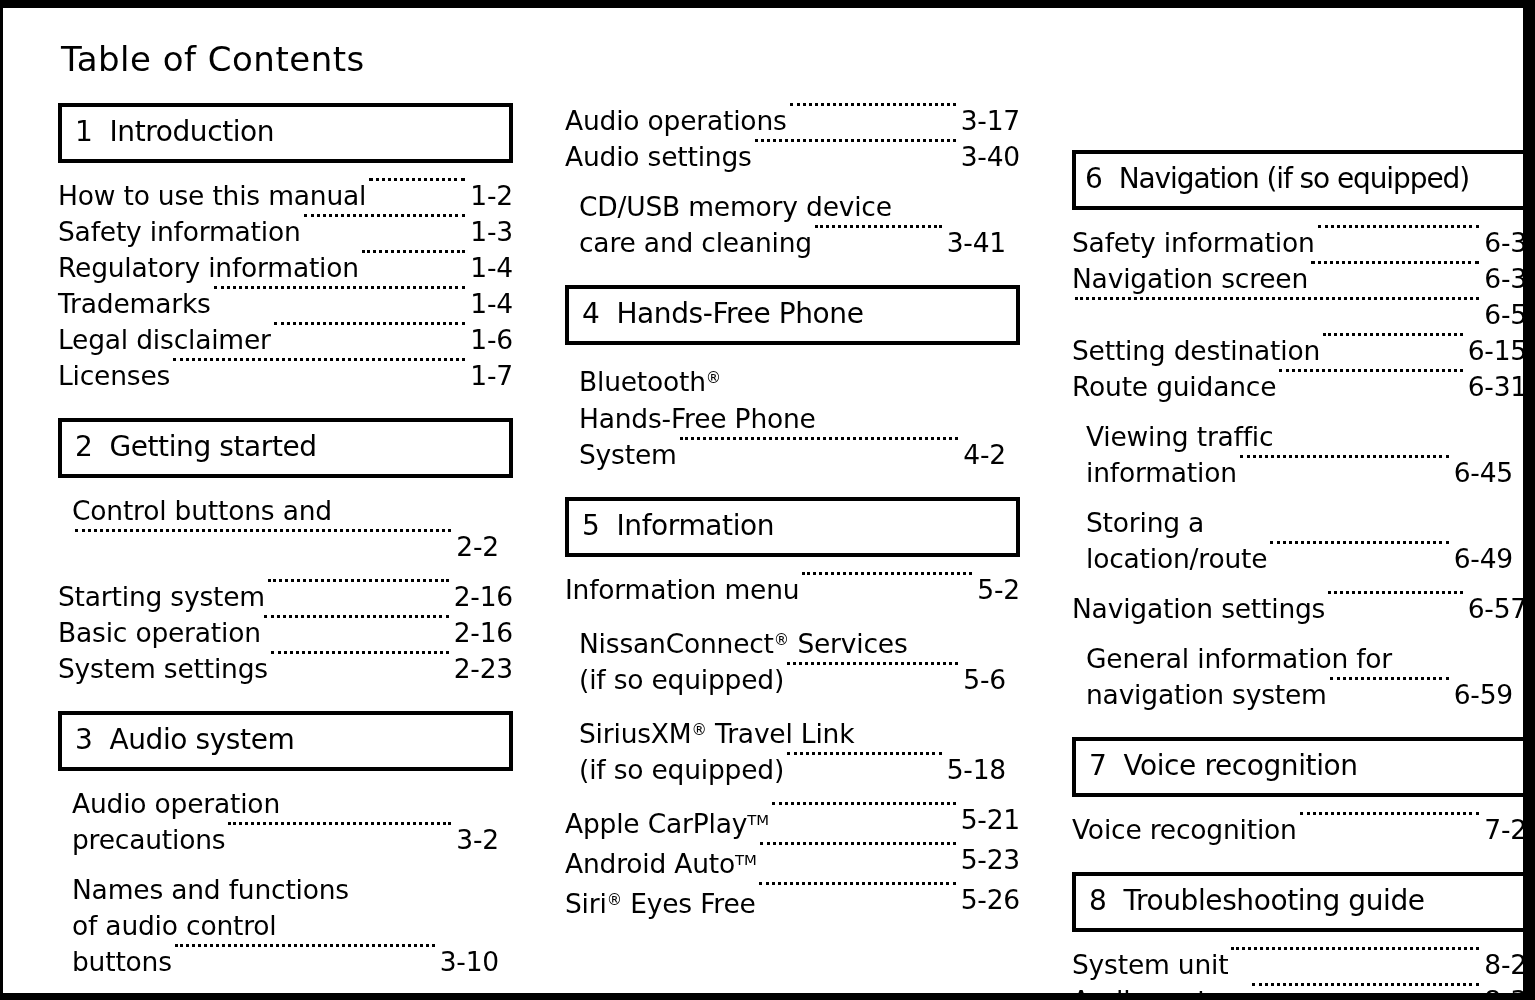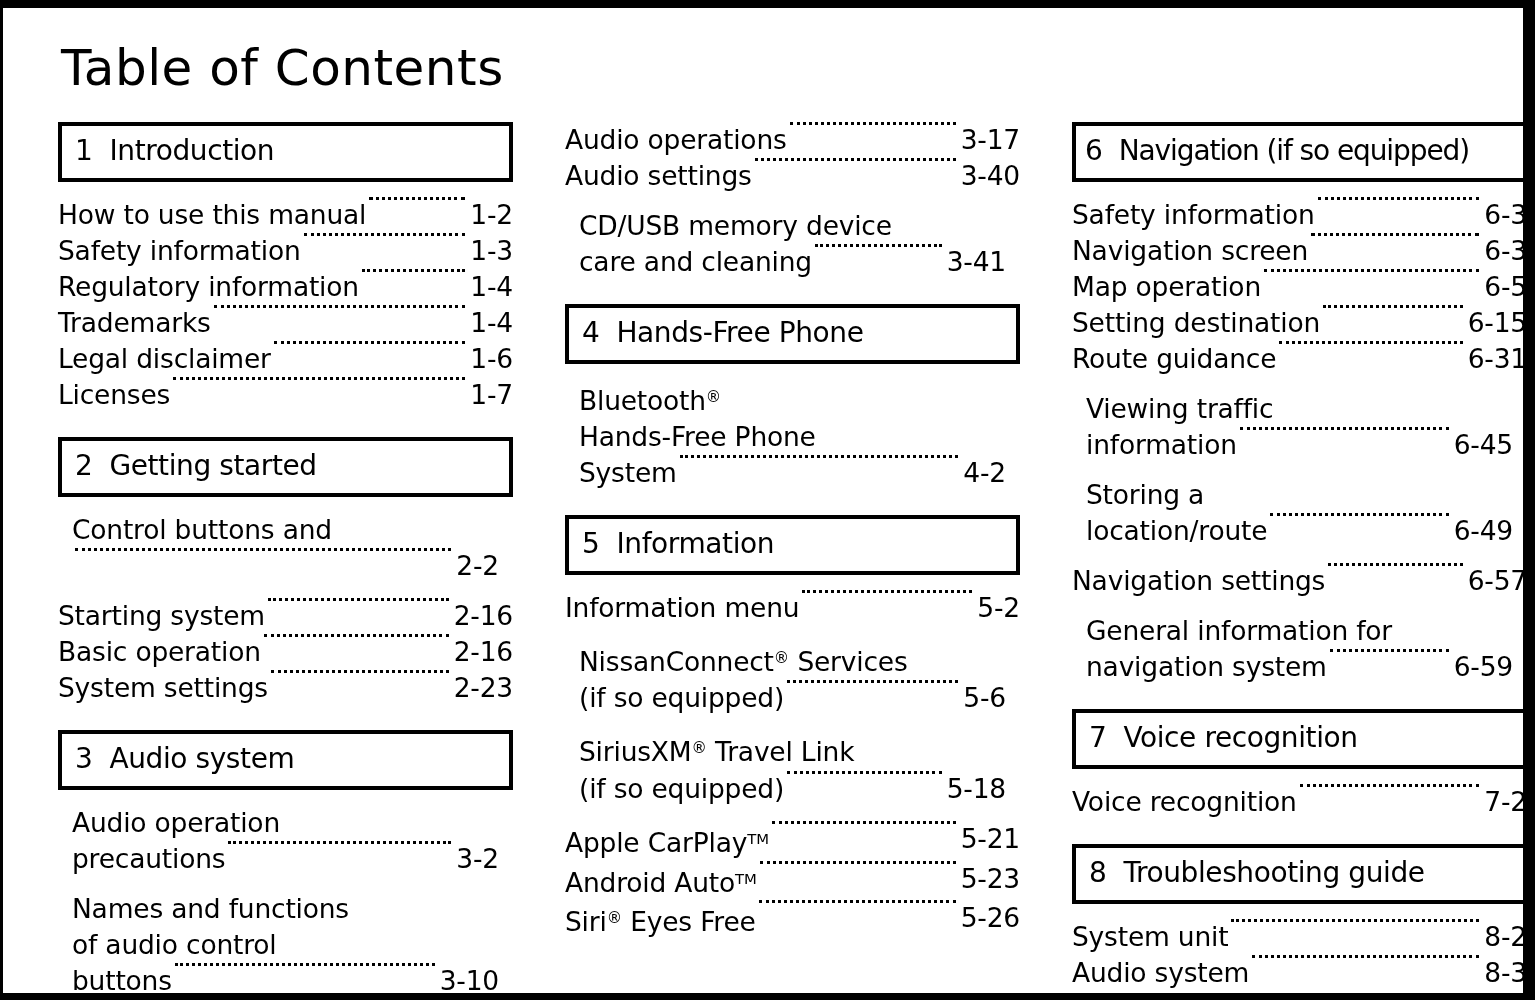--- a/index.html
+++ b/index.html
@@ -11,21 +11,21 @@
     background: #fff;
     color: #000;
     border-top: 8px solid #000;
     border-right: 12px solid #000;
     border-bottom: 7px solid #000;
     border-left: 3px solid #000;
     font-family: "DejaVu Sans", "Liberation Sans", sans-serif;
     overflow: hidden;
   }
   .title {
-    font-size: 50px;
+    font-size: 34px;
     font-weight: normal;
     letter-spacing: 0.5px;
     margin: 32px 0 24px 58px;
     line-height: 1.15;
   }
   .cols {
     display: flex;
     gap: 52px;
     padding-left: 55px;
     padding-right: 14px;
@@ -36,21 +36,21 @@
     border: 4px solid #000;
     padding: 6px 11px 8px 13px;
     margin: 24px 0 15px 0;
     font-size: 28px;
     line-height: 38px;
     letter-spacing: -0.4px;
     white-space: nowrap;
   }
   .box.first { margin-top: 0; }
   .box .num { display: inline-block; margin-right: 17px; }
-  .box.tight { letter-spacing: -1.1px; padding-left: 9px; padding-right: 6px; }
+  .box.tight { letter-spacing: -1.1px; padding-left: 9px; padding-right: 6px; margin-top: 47px; }
 
   .entries { font-size: 26.5px; line-height: 36px; letter-spacing: -0.2px; }
   .entry { margin: 14px; }
   .line { white-space: nowrap; }
   .row { display: flex; align-items: flex-start; }
   .t { white-space: nowrap; }
   .leader {
     flex: 1 1 auto;
     min-width: 14px;
     border-bottom: 3px dotted #000;
@@ -250,21 +250,20 @@
           <span class="t">Safety information</span>
           <span class="leader"></span>
           <span class="pg">6-3</span>
         </div>
         <div class="row">
           <span class="t">Navigation screen</span>
           <span class="leader"></span>
           <span class="pg">6-3</span>
         </div>
         <div class="row">
-          <span class="t">Map operation</span>
           <span class="leader"></span>
           <span class="pg">6-5</span>
         </div>
         <div class="row">
           <span class="t">Setting destination</span>
           <span class="leader"></span>
           <span class="pg">6-15</span>
         </div>
         <div class="row">
           <span class="t">Route guidance</span>

